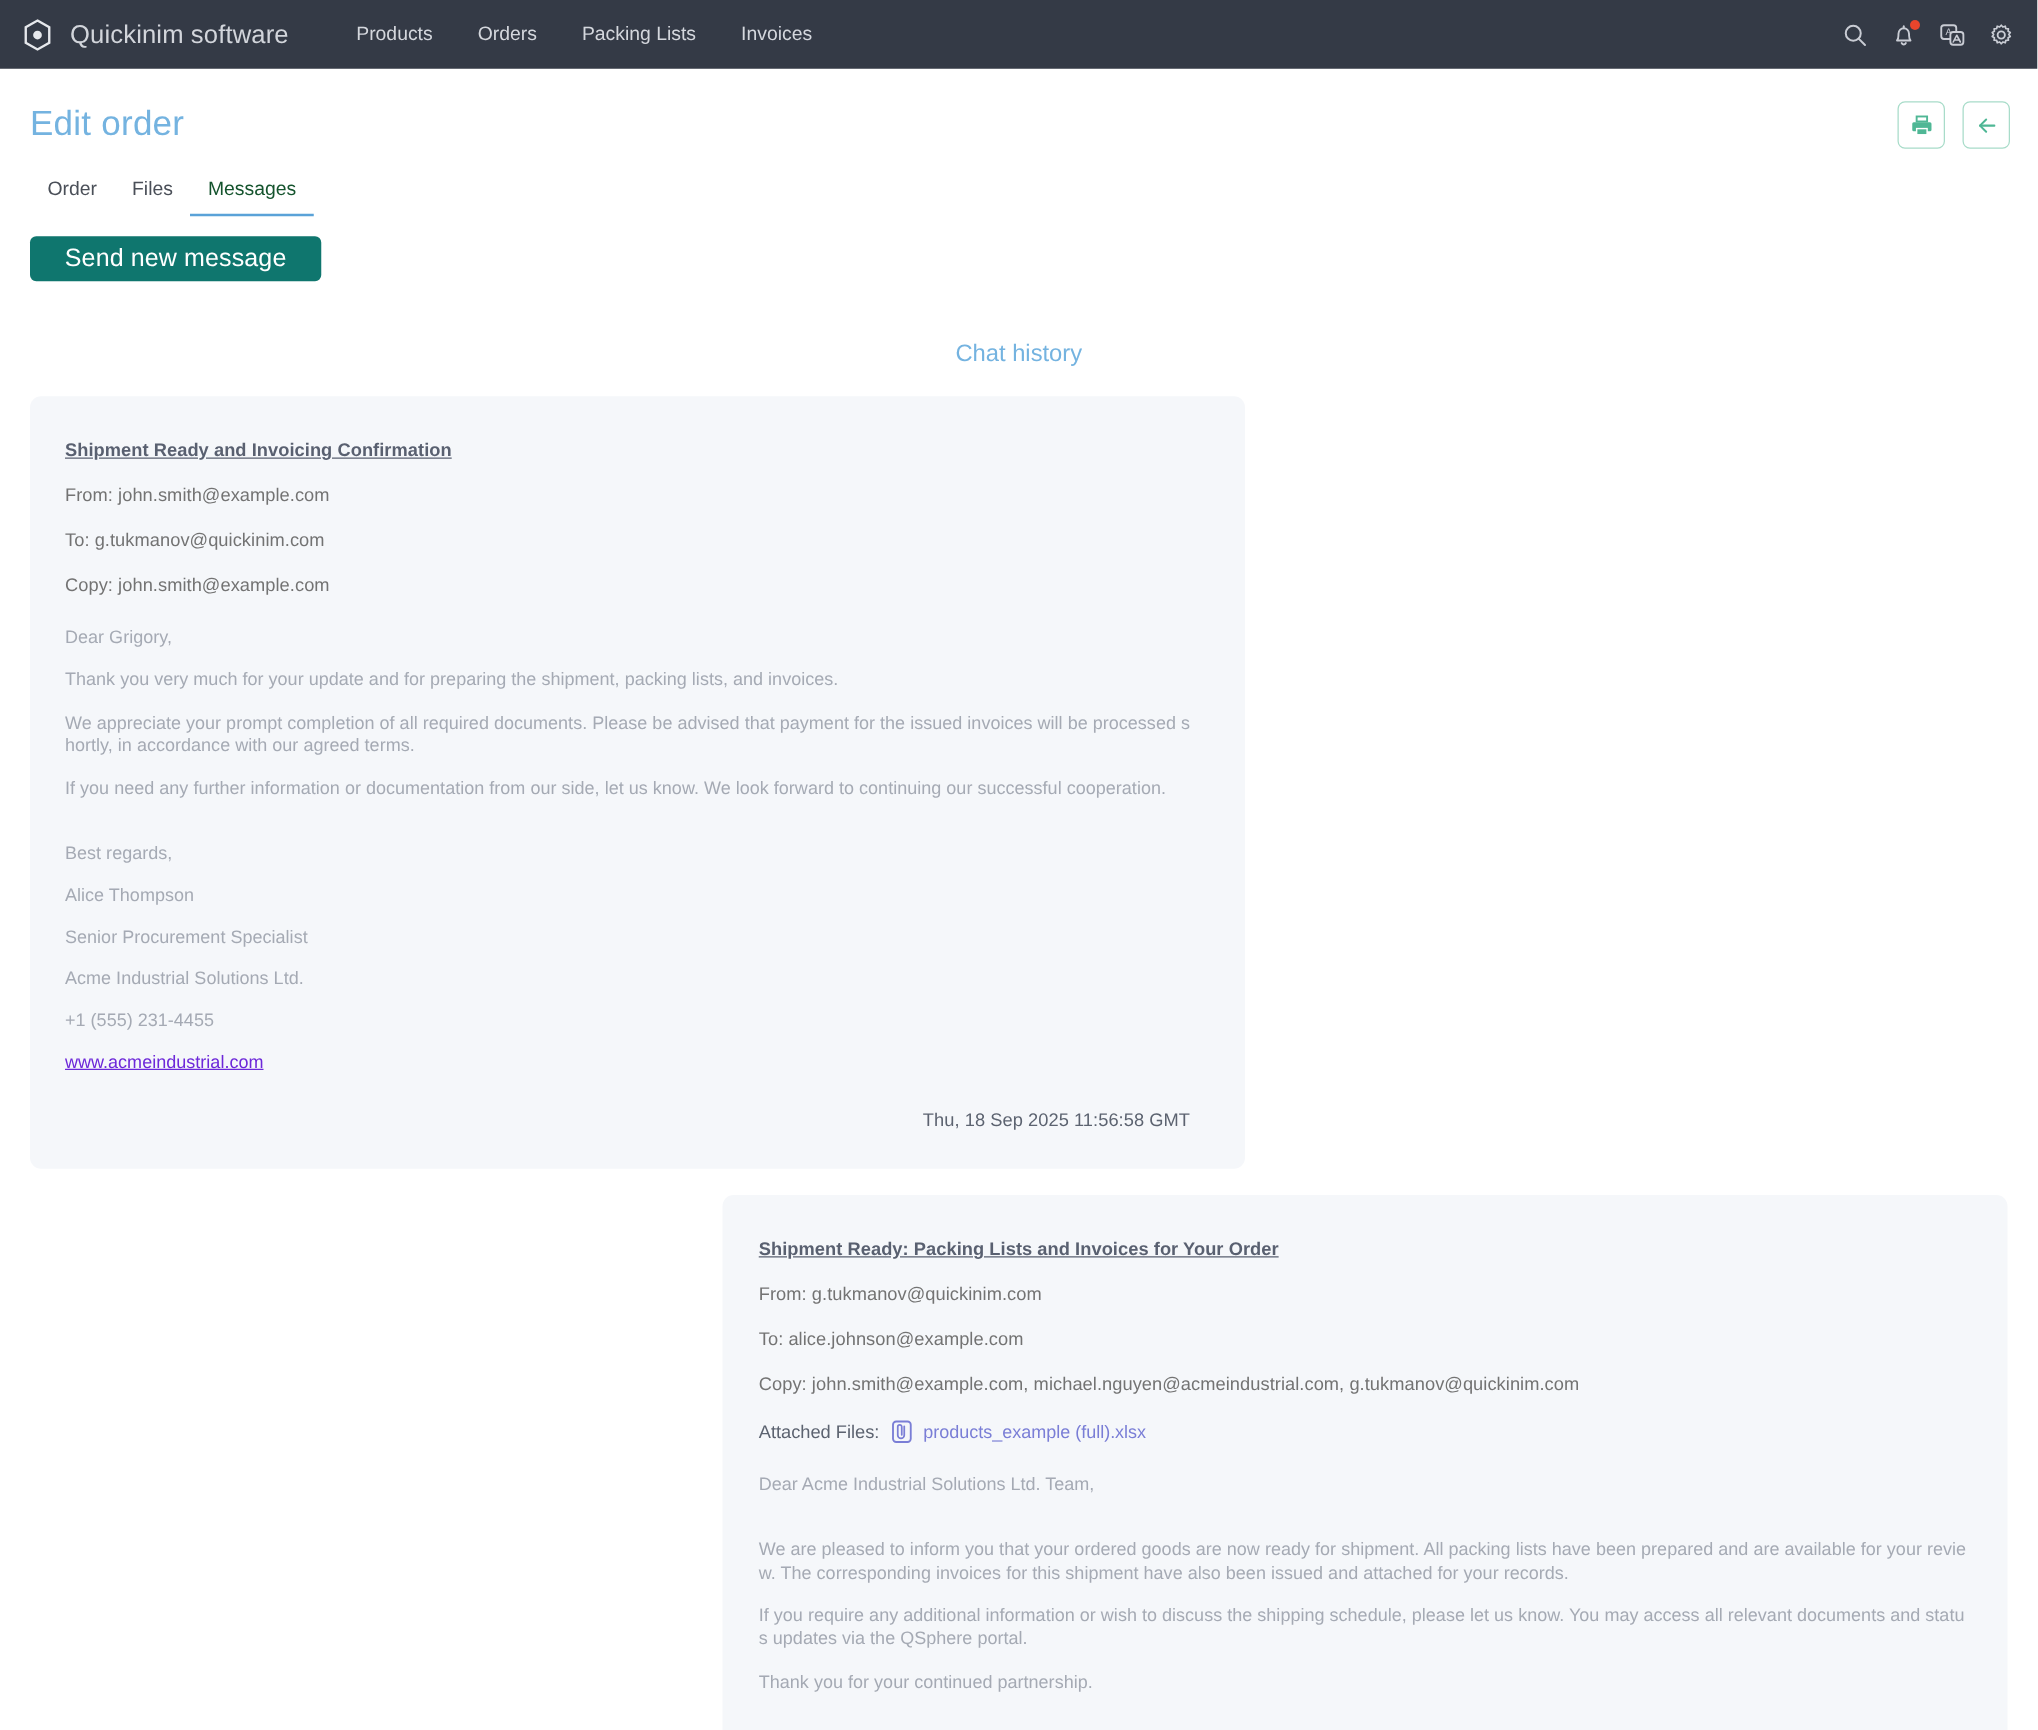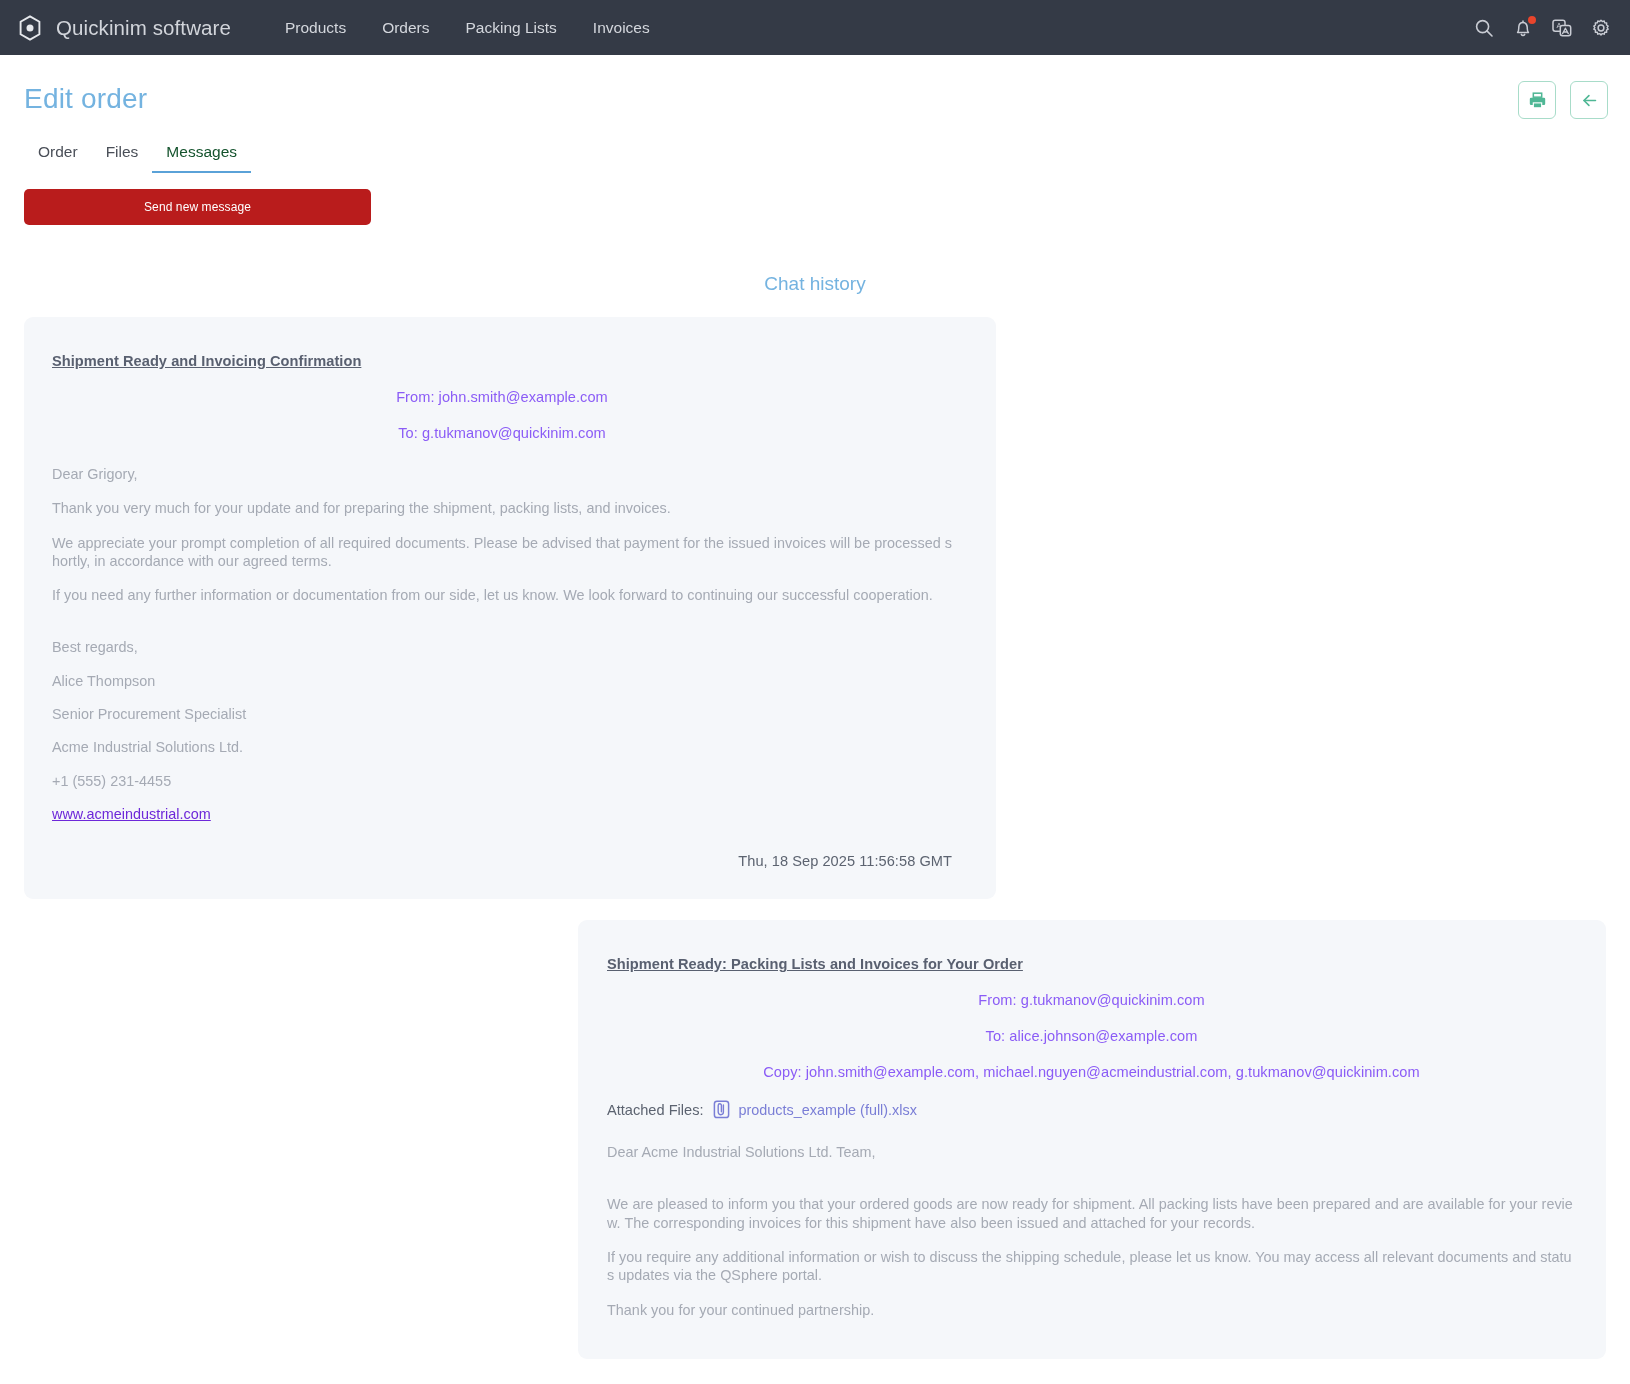--- a/index.html
+++ b/index.html
@@ -109,27 +109,27 @@
     white-space: nowrap;
   }
   .tab.active {
     color: #14532d;
     border-bottom: 2px solid #5aa2d8;
   }
 
   
   .send-wrap { padding: 16px 24px 0 24px; }
   .send-btn {
-    width: 347px;
+    width: 233px;
     height: 36px;
-    background: #b91c1c;
+    background: #0f766e;
     color: #ffffff;
     border: none;
     border-radius: 5px;
-    font-size: 12px;
+    font-size: 20px;
     font-family: "Liberation Sans", sans-serif;
     cursor: pointer;
     letter-spacing: .1px;
   }
 
   
   .chat-title {
     text-align: center;
     color: #74b3e0;
     font-size: 19px;
@@ -163,24 +163,23 @@
   .msg-subject {
     font-size: 14.6px;
     font-weight: bold;
     color: #596070;
     margin-bottom: 20px;
     letter-spacing: .05px;
     text-decoration: underline;
   }
   .msg-meta {
     font-size: 14.6px;
-    color: #8b5cf6;
+    color: #737373;
     margin-bottom: 20px;
     letter-spacing: .05px;
-    text-align: center;
   }
   .msg-attach {
     font-size: 14.6px;
     color: #5c6370;
     display: flex;
     align-items: center;
     gap: 9px;
     margin-bottom: 8px;
   }
   .attach-link {
@@ -299,20 +298,21 @@
 </div>
 
 <div class="chat-title">Chat history</div>
 
 <div class="chat-area">
 
   <div class="msg-card left">
     <div class="msg-subject">Shipment Ready and Invoicing Confirmation</div>
     <div class="msg-meta">From: john.smith@example.com</div>
     <div class="msg-meta">To: g.tukmanov@quickinim.com</div>
+    <div class="msg-meta">Copy: john.smith@example.com</div>
 
     <div class="msg-body">
       <p>Dear Grigory,</p>
       <p>Thank you very much for your update and for preparing the shipment, packing lists, and invoices.</p>
       <p>We appreciate your prompt completion of all required documents. Please be advised that payment for the issued invoices will be processed shortly, in accordance with our agreed terms.</p>
       <p class="gap-after">If you need any further information or documentation from our side, let us know. We look forward to continuing our successful cooperation.</p>
 
       <p class="sig">Best regards,</p>
       <p class="sig">Alice Thompson</p>
       <p class="sig">Senior Procurement Specialist</p>

